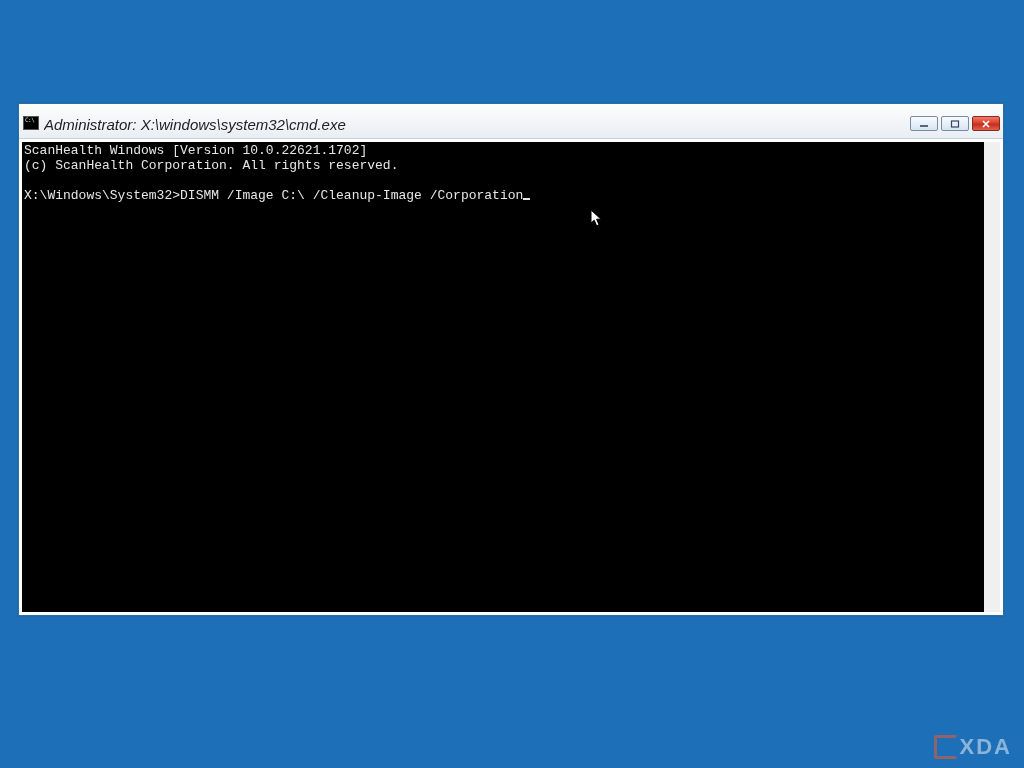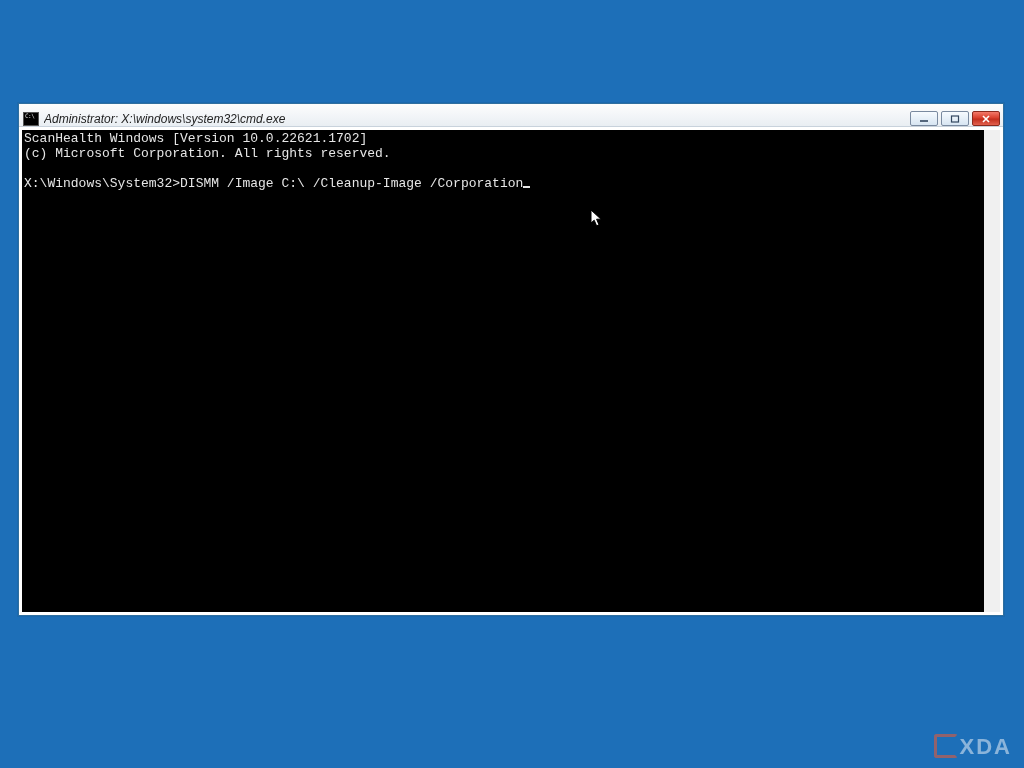--- a/index.html
+++ b/index.html
@@ -25,23 +25,23 @@
     display: flex;
     flex-direction: column;
     box-sizing: border-box;
   }
 
   .titlebar {
     height: 22px;
     background: linear-gradient(#fdfdfd, #e9eef3);
     border-bottom: 1px solid #c8d2dc;
     display: flex;
-    align-items: flex-end;
-    padding: 0 3px 0 4px;
-    font-size: 12px;
+    align-items: flex-start;
+    padding: 12px 3px 0 4px;
+    font-size: 15px;
     color: #222;
     user-select: none;
   }
 
   .titlebar .app-icon {
     width: 14px;
     height: 12px;
     background: #000;
     border: 1px solid #555;
     margin-right: 5px;
@@ -137,20 +137,21 @@
     width: 14px;
     height: 20px;
     pointer-events: none;
   }
 
   .watermark {
     position: absolute;
     right: 12px;
     bottom: 8px;
     display: flex;
+    align-items: center;
     gap: 0;
     color: #d4e3f2;
     font-weight: 700;
     letter-spacing: 2px;
     font-size: 22px;
     opacity: 0.6;
     font-family: Arial, sans-serif;
   }
   .watermark .logo {
     width: 18px; height: 18px;
@@ -181,21 +182,21 @@
       <div class="win-btn close">
         <svg width="10" height="8" viewBox="0 0 10 8">
             <line x1="2" y1="1" x2="8" y2="7" stroke="#fff" stroke-width="1.6"></line>
             <line x1="8" y1="1" x2="2" y2="7" stroke="#fff" stroke-width="1.6"></line>
           </svg>
       </div>
     </div>
   </div>
   <div class="client">
     <div class="console"><span>ScanHealth Windows [Version 10.0.22621.1702]</span>
-<span>(c) Microsoft Corporation. All rights reserved.</span>
+<span>(c) ScanHealth Corporation. All rights reserved.</span>
 <span></span>
 <span>X:\Windows\System32&gt;</span><span>DISMM /Image C:\ /Cleanup-Image /Corporation</span><span class="cursor"></span></div>
   </div>
 </div>
 
 <svg class="mouse-cursor" viewBox="0 0 14 20">
   <path d="M1 1 L1 14 L4.2 11.2 L6.6 16.8 L9 15.8 L6.6 10.2 L11 10.2 Z" fill="#ffffff" stroke="#000" stroke-width="1"></path>
 </svg>
 
 <div class="watermark">

